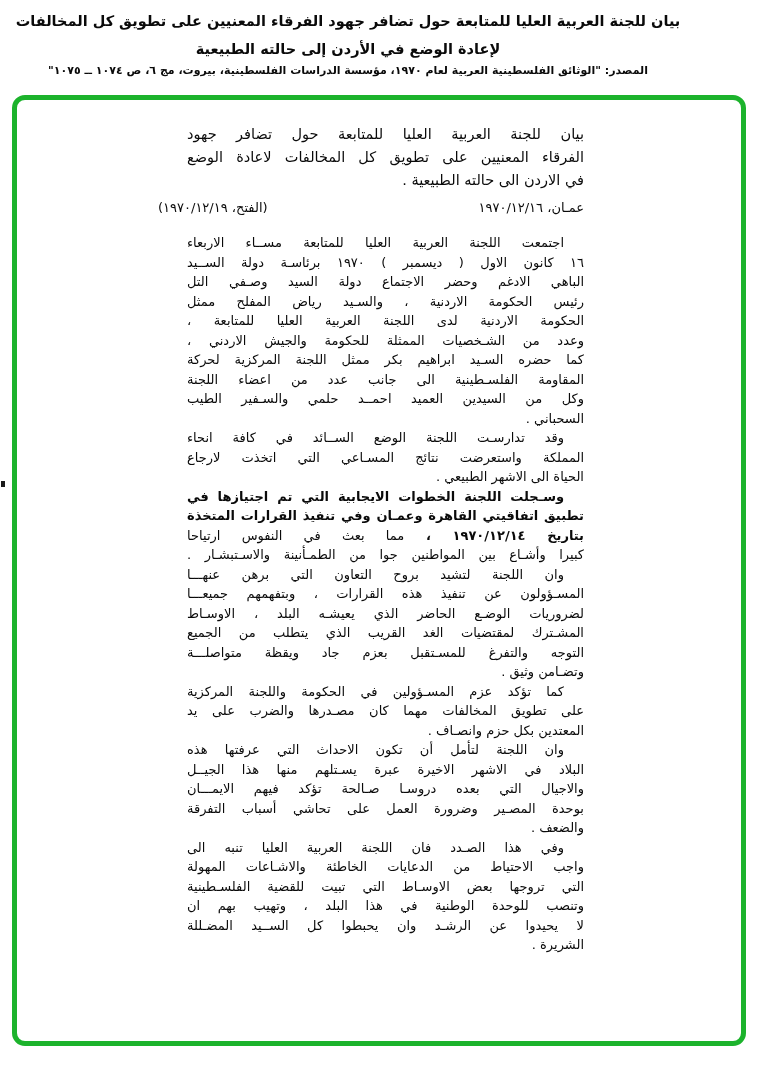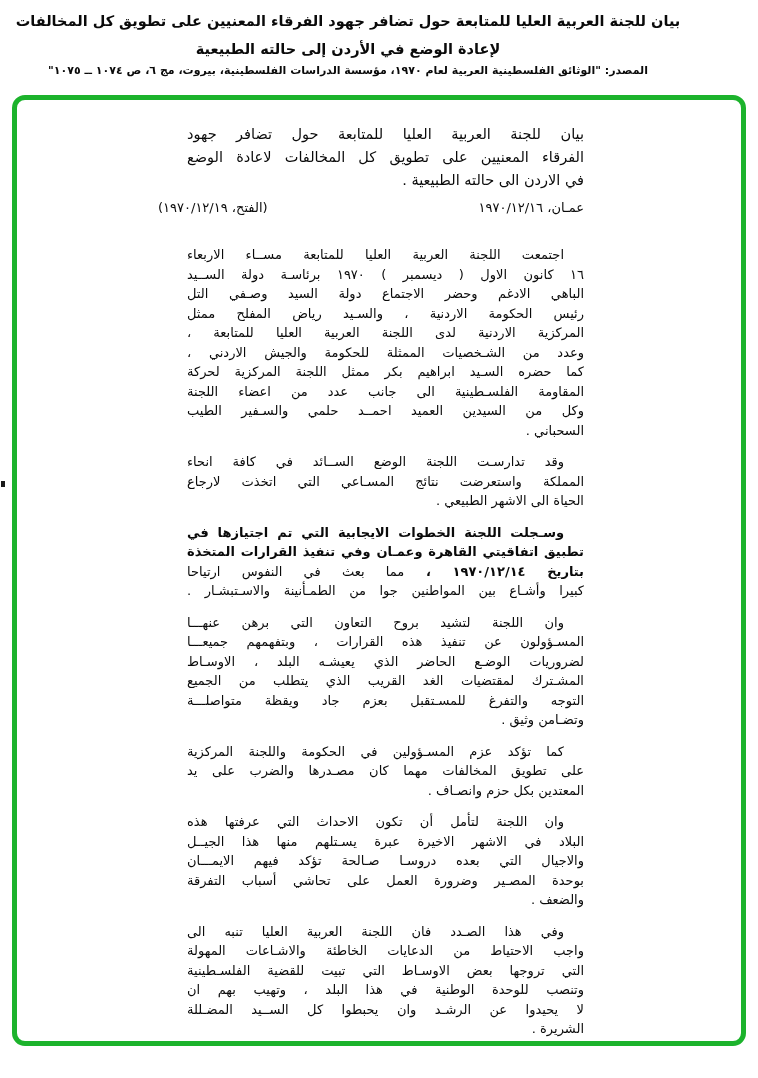--- a/index.html
+++ b/index.html
@@ -48,21 +48,21 @@
     display: flex; justify-content: space-between;
     font-size: 13px; line-height: 18px;
   }
 
   #paragraphs { top: 233px; font-size: 13px; line-height: 19.5px; }
   .line {
     text-align: justify; text-align-last: justify;
     min-height: 19.5px;
   }
   .line.end { text-align-last: right; }
-  .line.indent { padding-right: 20px; margin-top: 12px; }
+  .line.indent { padding-right: 20px; }
   .b { font-weight: bold; }
 
   .speck {
     position: absolute; left: 1px; top: 481px;
     width: 4px; height: 6px; background: #1a1a1a;
   }
 </style>
 </head>
 <body>
 
@@ -84,21 +84,21 @@
   <span>عمـان، ١٩٧٠/١٢/١٦</span>
   <span>(الفتح، ١٩٧٠/١٢/١٩)</span>
 </div>
 
 <div class="doc-col" id="paragraphs">
     <div>
       <div class="line indent"><span>اجتمعت اللجنة العربية العليا للمتابعة مســاء الاربعاء</span></div>
       <div class="line"><span>١٦ كانون الاول ( ديسمبر ) ١٩٧٠ برئاسـة دولة الســيد</span></div>
       <div class="line"><span>الباهي الادغم وحضر الاجتماع دولة السيد وصـفي التل</span></div>
       <div class="line"><span>رئيس الحكومة الاردنية ، والسـيد رياض المفلح ممثل</span></div>
-      <div class="line"><span>المركزية الاردنية لدى اللجنة العربية العليا للمتابعة ،</span></div>
+      <div class="line"><span>الحكومة الاردنية لدى اللجنة العربية العليا للمتابعة ،</span></div>
       <div class="line"><span>وعدد من الشـخصيات الممثلة للحكومة والجيش الاردني ،</span></div>
       <div class="line"><span>كما حضره السـيد ابراهيم بكر ممثل اللجنة المركزية لحركة</span></div>
       <div class="line"><span>المقاومة الفلسـطينية الى جانب عدد من اعضاء اللجنة</span></div>
       <div class="line"><span>وكل من السيدين العميد احمــد حلمي والسـفير الطيب</span></div>
       <div class="line end"><span>السحباني .</span></div>
     </div>
     <div>
       <div class="line indent"><span>وقد تدارسـت اللجنة الوضع الســائد في كافة انحاء</span></div>
       <div class="line"><span>المملكة واستعرضت نتائج المسـاعي التي اتخذت لارجاع</span></div>
       <div class="line end"><span>الحياة الى الاشهر الطبيعي .</span></div>

